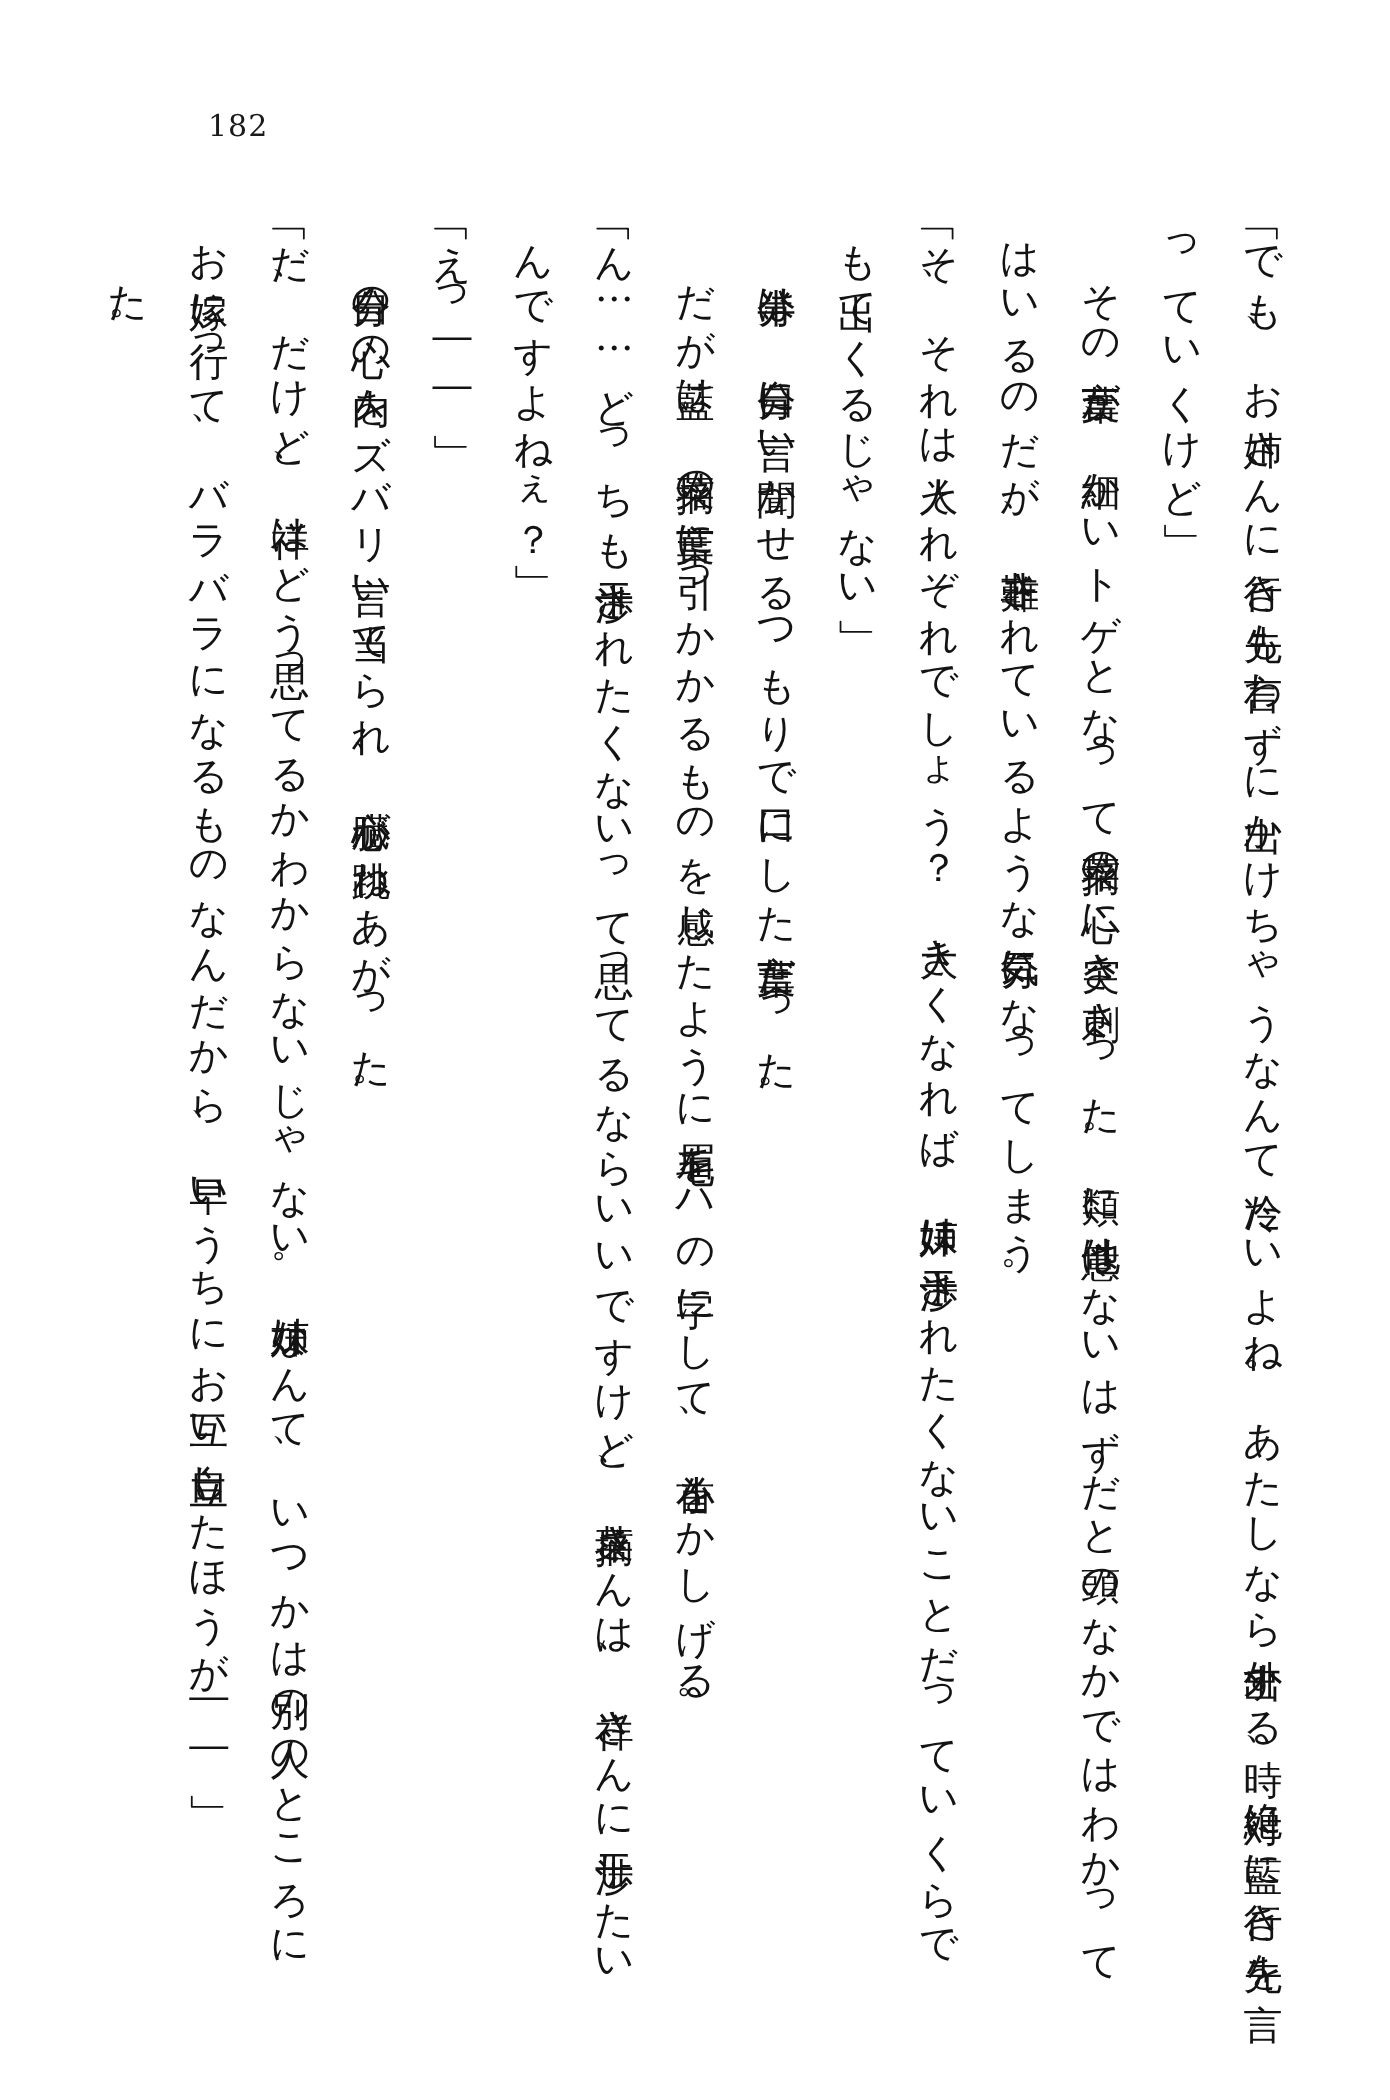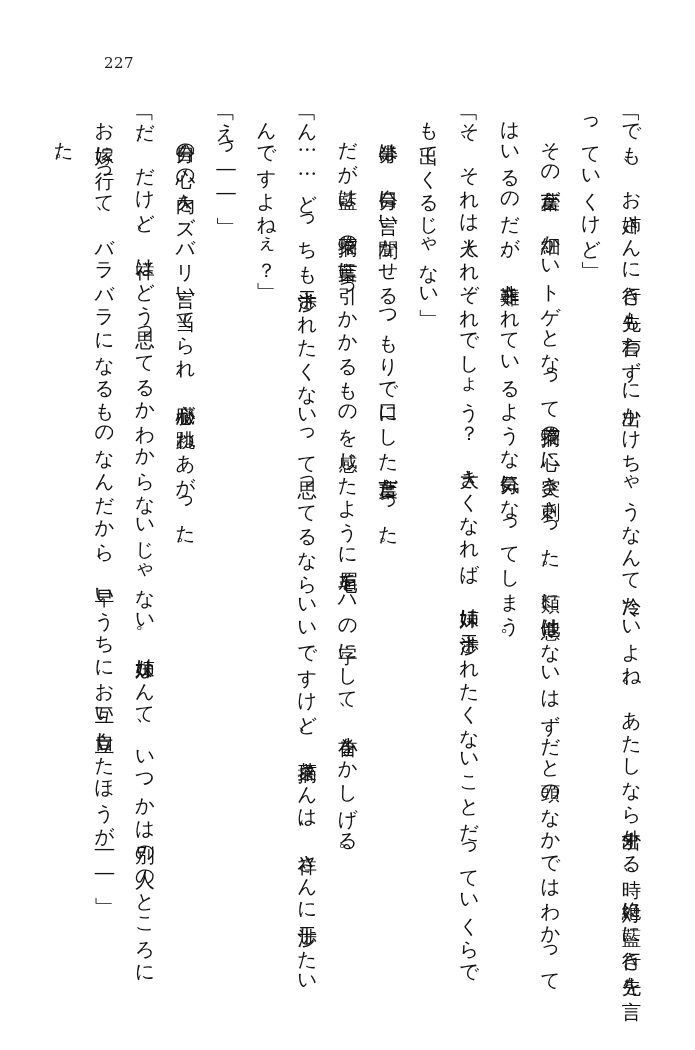--- a/index.html
+++ b/index.html
@@ -65,21 +65,21 @@
   
   .text-body p {
     font-weight: 400;
   }
 </style>
 </head>
 <body>
 
 <div class="page">
 
-  <div class="page-number">227</div>
+  <div class="page-number">182</div>
 
   <div class="text-body">
     <p>「でも、お姉さんに行き先も言わずに出かけちゃうなんて冷たいよね。あたしなら外出する時、絶対に藍に行き先を言っていくけど」</p>
     <p class="indent">その言葉が、細かいトゲとなって菜摘の心に突き刺さった。類に他意はないはずだと頭のなかではわかってはいるのだが、非難されているような気分になってしまう。</p>
     <p>「そ、それは人それぞれでしょう？　大きくなれば、姉妹に干渉されたくないことだっていくらでも出てくるじゃない」</p>
     <p class="indent">半分は、自分に言い聞かせるつもりで口にした言葉だった。</p>
     <p class="indent">だが藍は、菜摘の言葉に引っかかるものを感じたように眉毛をハの字にして、小首をかしげる。</p>
     <p>「ん……どっちも干渉されたくないって思ってるならいいですけど、菜摘さんは、祥さんに干渉したいんですよねぇ？」</p>
     <p>「えっ――」</p>
     <p class="indent">自分の心の内をズバリ言い当てられ、心臓が跳ねあがった。</p>

